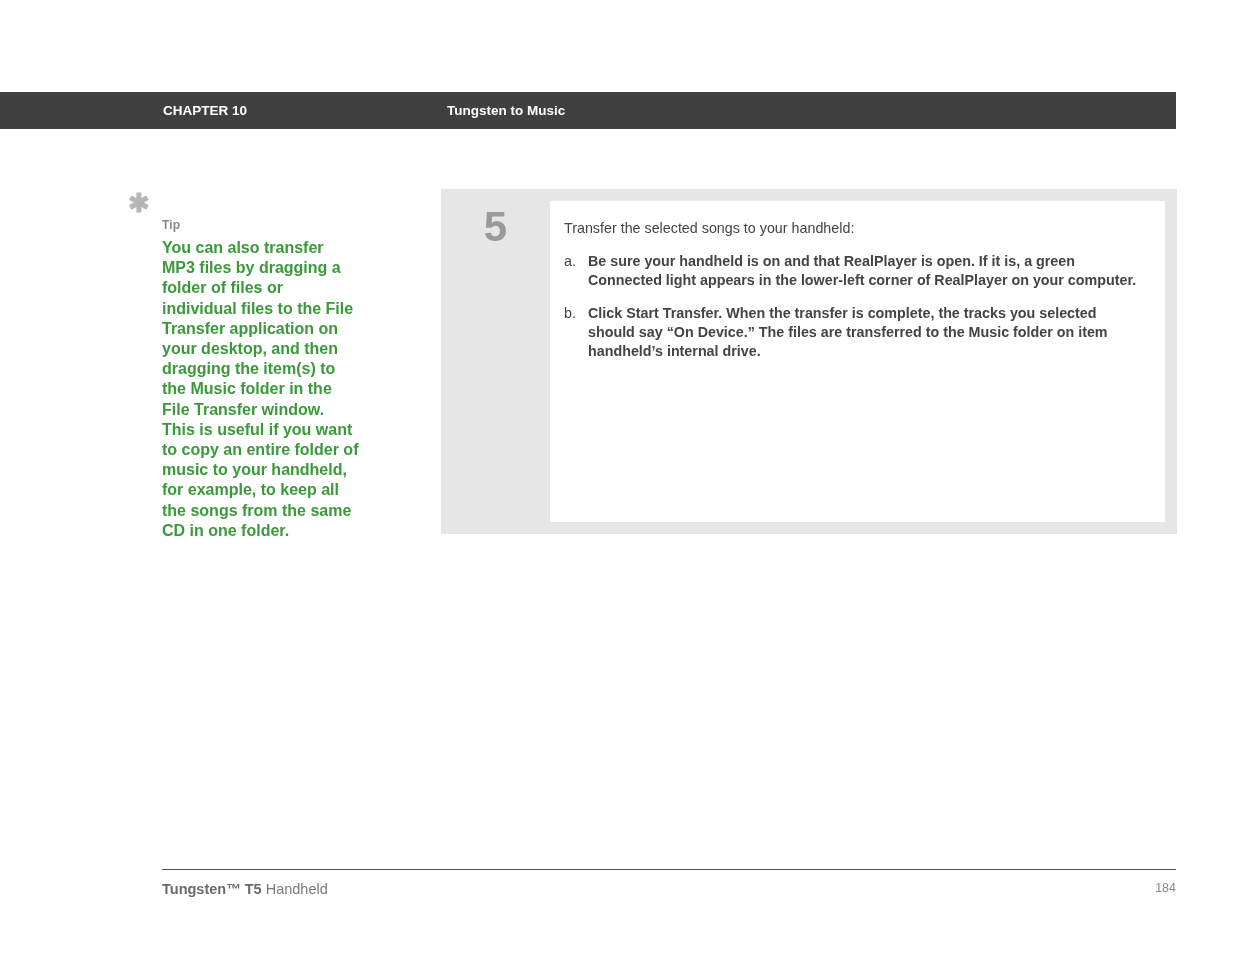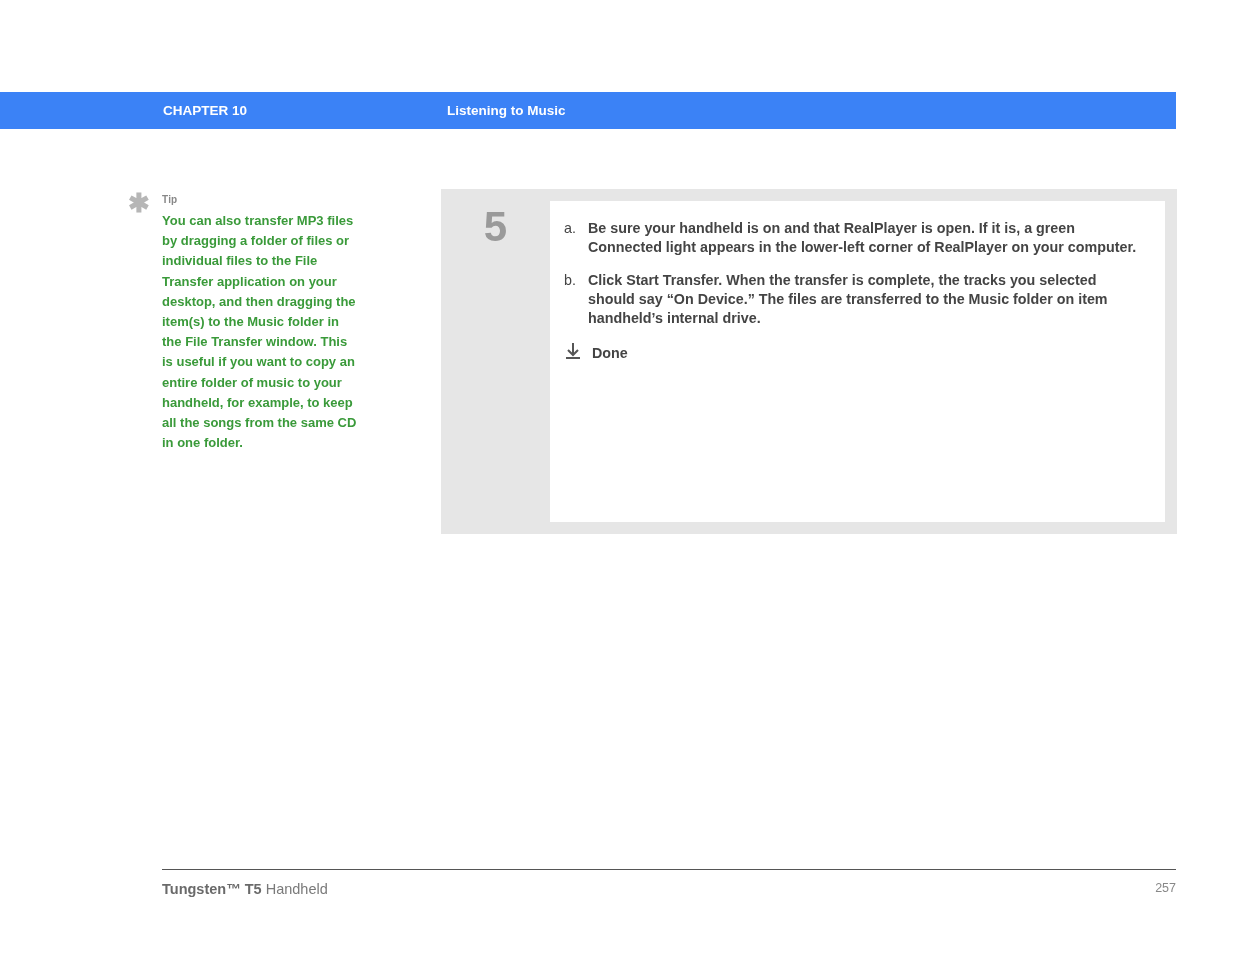--- a/index.html
+++ b/index.html
@@ -11,21 +11,21 @@
     font-family: "Helvetica Neue", Helvetica, Arial, sans-serif;
     color: #333;
     position: relative;
   }
   .header-bar {
     position: absolute;
     top: 92px;
     left: 0;
     right: 59px;
     height: 37px;
-    background: #3b82f6;
+    background: #404040;
     display: flex;
     align-items: center;
     color: #fff;
     font-weight: bold;
     font-size: 13.5px;
   }
   .header-chapter { margin-left: 163px; }
   .header-title { margin-left: 200px; }
 
   .sidebar {
@@ -38,28 +38,29 @@
     position: absolute;
     left: -2px;
     top: -6px;
     font-size: 26px;
     font-weight: bold;
     color: #b6b6b6;
   }
   .tip-label {
     margin-left: 32px;
     font-weight: bold;
-    font-size: 10px;
+    font-size: 12px;
     color: #888888;
     letter-spacing: 0.2px;
+    margin-top: 24px;
   }
   .tip-text {
     margin-left: 32px;
     margin-top: 6px;
-    font-size: 13px;
+    font-size: 16px;
     line-height: 20.2px;
     font-weight: bold;
     color: #3a9a3a;
   }
   .tip-text a { color: #3a9a3a; text-decoration: none; }
 
   .step-box {
     position: absolute;
     left: 441px;
     top: 189px;
@@ -111,55 +112,46 @@
     text-align: center;
   }
   .footer-left .bold { font-weight: bold; color: #6a6a6a; }
   .footer-right { font-size: 12.5px; color: #888; }
 </style>
 </head>
 <body>
 
 <div class="header-bar">
   <span class="header-chapter">CHAPTER 10</span>
-  <span class="header-title">Listening to Music</span>
+  <span class="header-title">Tungsten to Music</span>
 </div>
 
 <div class="sidebar">
   <div class="asterisk">✱</div>
   <div class="tip-label">Tip</div>
   <div class="tip-text">
     <span>You can also transfer MP3 files by dragging a folder of files or individual files to the File Transfer application on your desktop, and then dragging the item(s) to the Music folder in the </span><a href="#">File Transfer window</a><span>. This is useful if you want to copy an entire folder of music to your handheld, for example, to keep all the songs from the same CD in one folder.</span>
   </div>
 </div>
 
 <div class="step-box">
   <div class="step-number-col">5</div>
   <div class="step-content-col">
+    <div class="step-intro">Transfer the selected songs to your handheld:</div>
     <div class="step-list">
       <div class="step-li">
         <div class="step-marker">a.</div>
         <div class="step-body">Be sure your handheld is on and that RealPlayer is open. If it is, a green Connected light appears in the lower-left corner of RealPlayer on your computer.</div>
       </div>
       <div class="step-li">
         <div class="step-marker">b.</div>
         <div class="step-body">Click Start Transfer. When the transfer is complete, the tracks you selected should say “On Device.” The files are transferred to the Music folder on item handheld’s internal drive.</div>
       </div>
     </div>
-    <div class="done-row">
-      <span>
-        <svg width="18" height="18" viewBox="0 0 18 18">
-          <line x1="9" y1="1" x2="9" y2="12" stroke="#555" stroke-width="2"></line>
-          <polyline points="4,8 9,13 14,8" fill="none" stroke="#555" stroke-width="2"></polyline>
-          <line x1="2" y1="16" x2="16" y2="16" stroke="#555" stroke-width="2"></line>
-        </svg>
-      </span>
-      <span>Done</span>
-    </div>
   </div>
 </div>
 
 <div class="footer">
   <div class="footer-left">
     <span class="bold">Tungsten™ T5</span><span> Handheld</span>
   </div>
-  <div class="footer-right">257</div>
+  <div class="footer-right">184</div>
 </div>
 
 </body></html>

